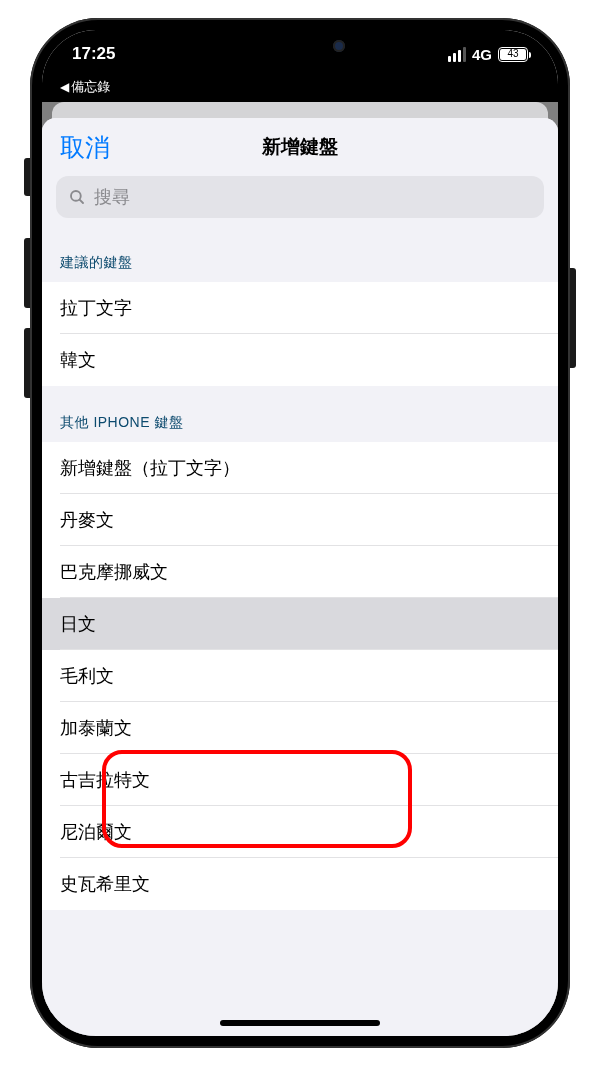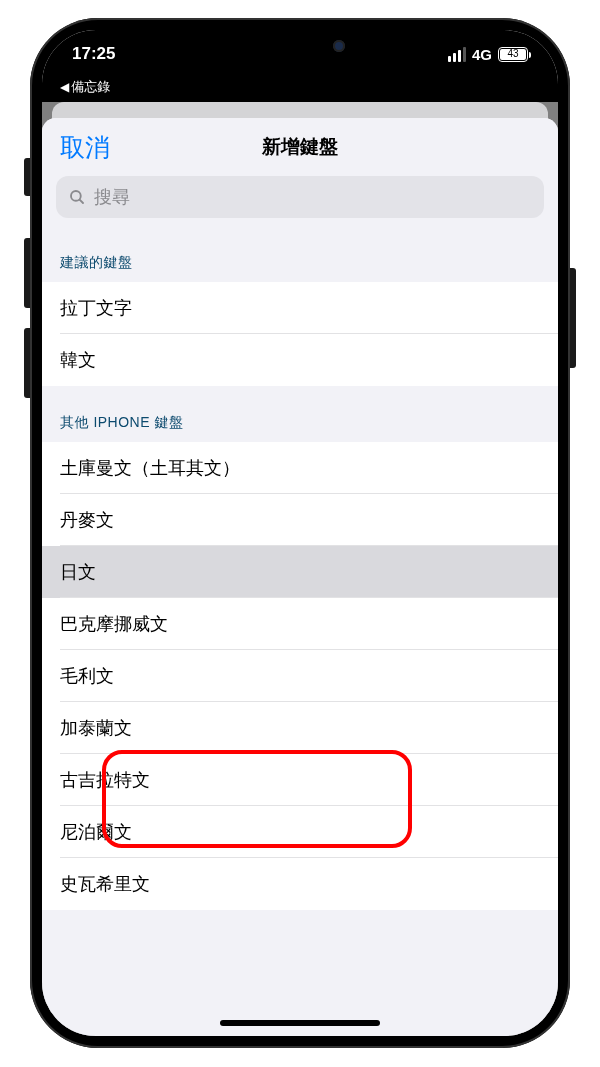--- a/index.html
+++ b/index.html
@@ -276,30 +276,30 @@
                 <span>拉丁文字</span>
               </div>
             <div class="row">
                 <span>韓文</span>
               </div>
           </div>
 
           <div class="section-header">其他 IPHONE 鍵盤</div>
           <div class="list">
             <div class="row">
-                <span>土庫曼文（土耳其文）</span>
+                <span>新增鍵盤（拉丁文字）</span>
               </div>
             <div class="row">
                 <span>丹麥文</span>
+              </div>
+            <div class="row">
+                <span>巴克摩挪威文</span>
               </div>
             <div class="row selected">
                 <span>日文</span>
-              </div>
-            <div class="row">
-                <span>巴克摩挪威文</span>
               </div>
             <div class="row">
                 <span>毛利文</span>
               </div>
             <div class="row">
                 <span>加泰蘭文</span>
               </div>
             <div class="row">
                 <span>古吉拉特文</span>
               </div>

